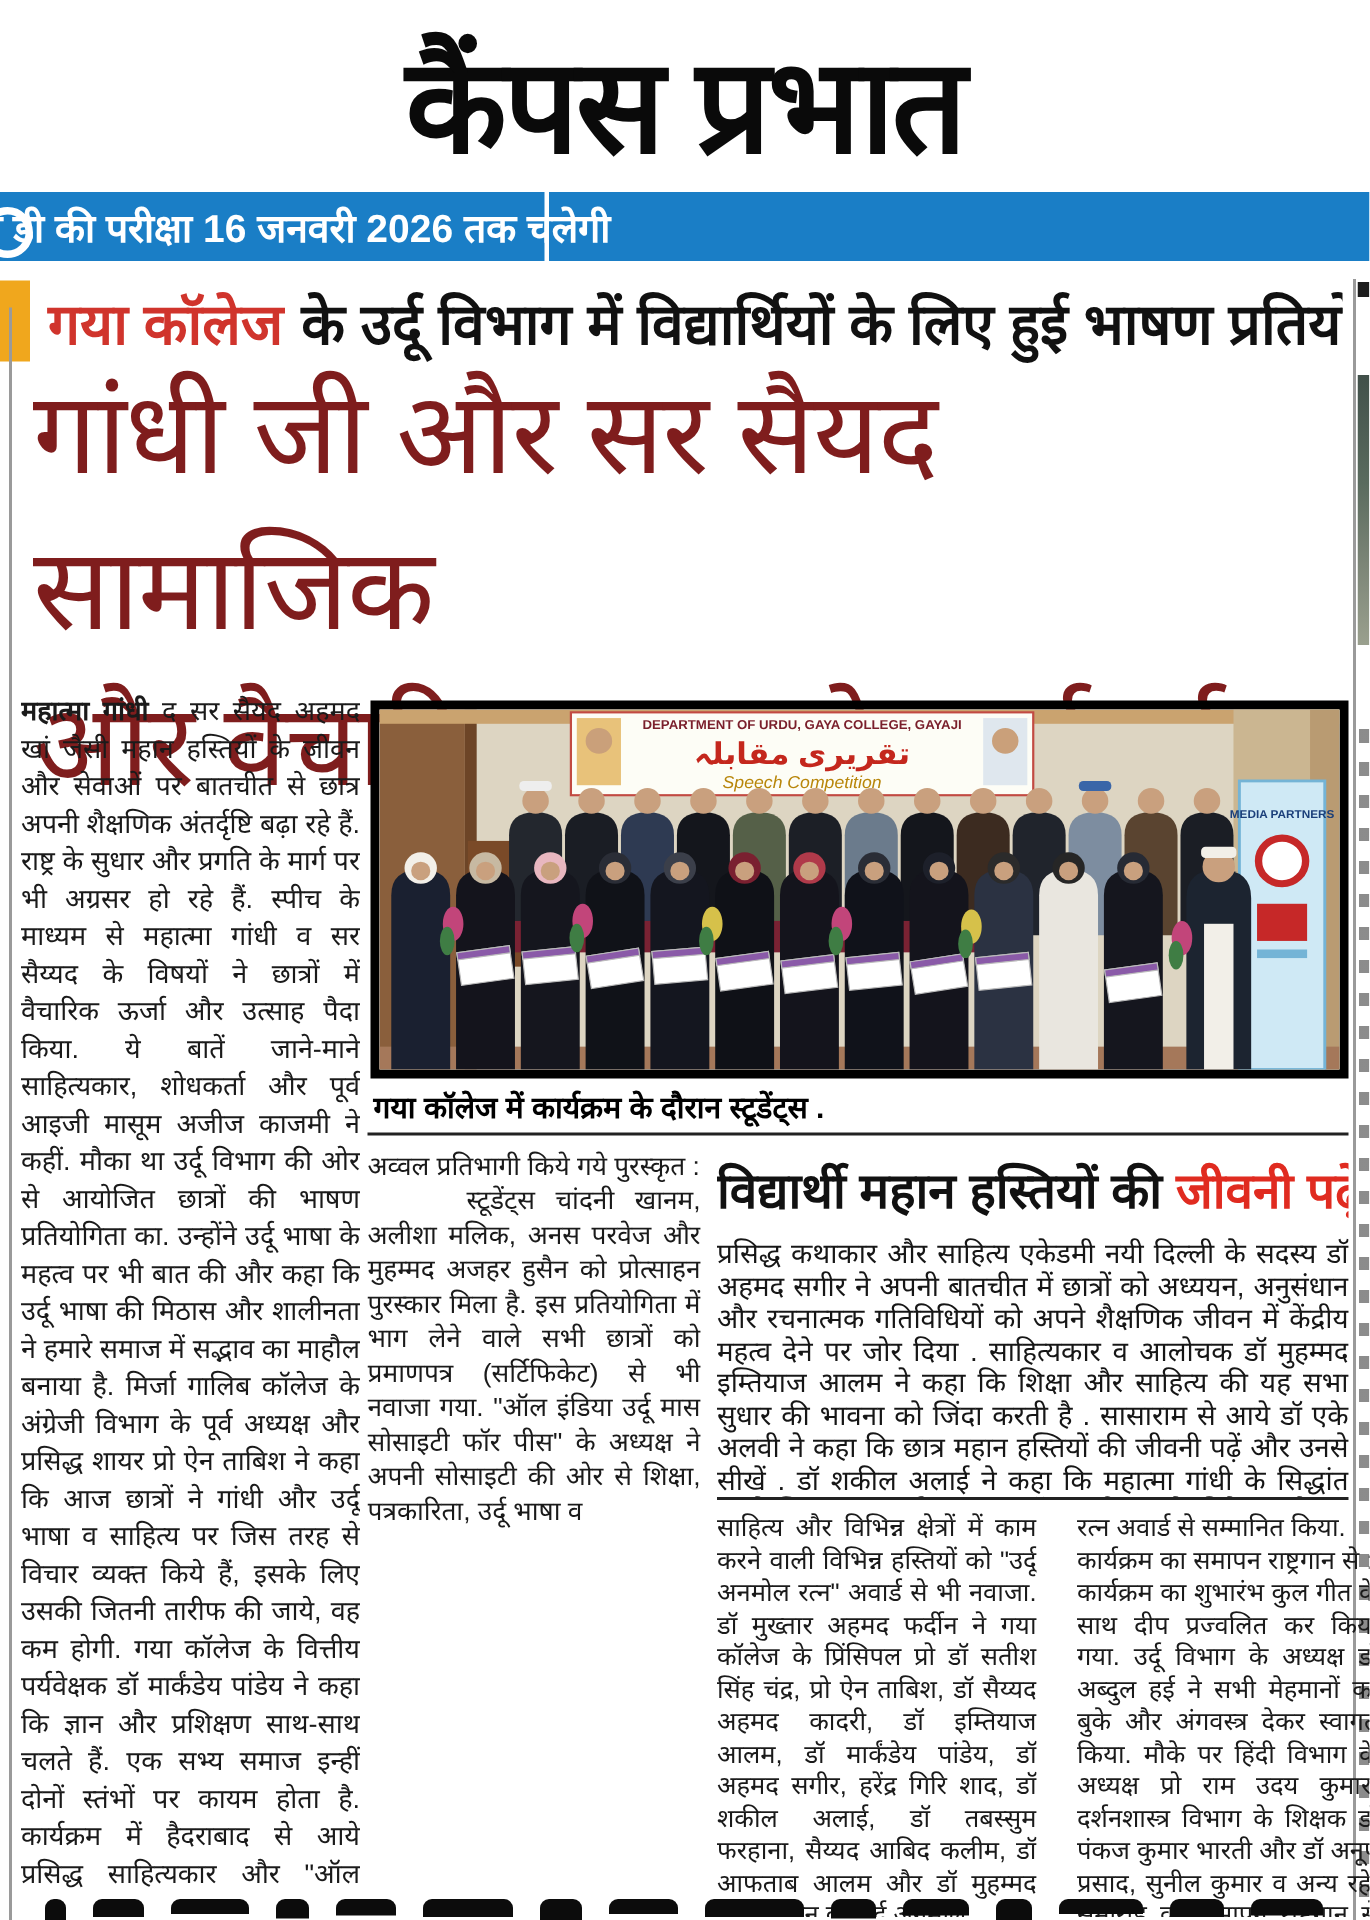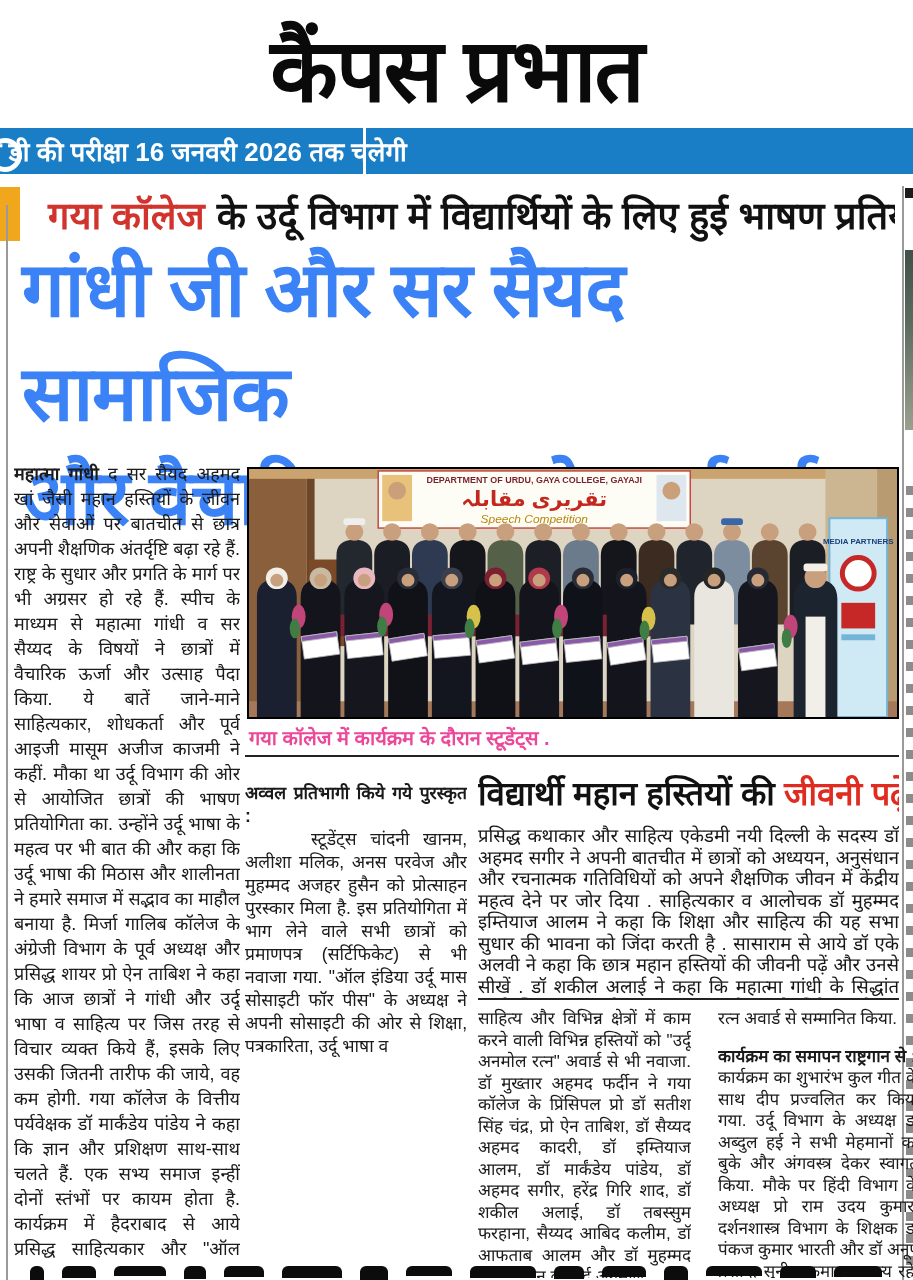--- a/index.html
+++ b/index.html
@@ -35,49 +35,49 @@
     flex:1;height:100%;display:flex;align-items:center;padding-left:14px;
     white-space:nowrap;overflow:hidden;
   }
   
   .kicker{
     position:absolute;top:186px;left:0;width:895px;height:56px;
     display:flex;align-items:center;font-size:38px;font-weight:700;
     white-space:nowrap;overflow:hidden;
   }
   .kicker-accent{width:20px;height:54px;background:#f0a71d;margin-right:12px;flex:0 0 auto;}
-  .kicker-highlight{color:#d0342c;margin-right:12px;margin-left:16px;}
+  .kicker-highlight{color:#d0342c;margin-right:12px;}
   
   .headline{
     position:absolute;top:238px;left:22px;width:880px;
-    font-size:76px;line-height:104px;font-weight:700;letter-spacing:-1px;color:#3b82f6;
+    font-size:76px;line-height:104px;font-weight:400;letter-spacing:-1px;color:#7f1d1d;
   }
   
   .rule-left{position:absolute;left:6px;top:205px;width:2px;height:1075px;background:#9a9a9a;}
   .rule-right{position:absolute;left:902px;top:186px;width:2px;height:1094px;background:#9a9a9a;}
   .right-sliver{position:absolute;left:905px;top:186px;width:8px;height:1094px;overflow:hidden;}
   .sliver-bar{position:absolute;left:0;top:2px;width:8px;height:10px;background:#1c1c1c;}
   .sliver-photo{position:absolute;left:0;top:64px;width:8px;height:180px;
     background:linear-gradient(180deg,#41504a,#5a6b5e 40%,#7c8577 70%,#9aa08e);}
   .sliver-text{position:absolute;left:1px;top:300px;width:7px;height:790px;
     background:repeating-linear-gradient(180deg,#6f6f6f 0 9px,transparent 9px 22px);opacity:.8;}
   
   .col1{position:absolute;left:14px;top:462px;width:226px;height:800px;overflow:hidden;}
   .byline{font-size:20px;font-weight:800;text-decoration:underline;text-align:center;margin:4px 0 18px 0;}
   .body-text{font-size:18px;line-height:25px;text-align:justify;color:#1a1a1a;}
   .lead-bold{font-weight:700;}
   
-  .photo{position:absolute;left:247px;top:467px;width:652px;height:252px;border:2px solid #000000;box-sizing:border-box;}
+  .photo{position:absolute;left:247px;top:467px;width:652px;height:252px;border:6px solid #000000;box-sizing:border-box;}
   .photo svg{display:block;width:100%;height:100%;}
-  .caption{position:absolute;left:249px;top:724px;width:650px;font-size:20px;font-weight:700;color:#ec4899;}
+  .caption{position:absolute;left:249px;top:724px;width:650px;font-size:20px;font-weight:700;color:#000000;}
   .hr-main{position:absolute;left:245px;top:755px;width:654px;height:2px;background:#222;}
   
   .col2{position:absolute;left:245px;top:766px;width:222px;height:512px;overflow:hidden;}
   .col2 .body-text{font-size:17.5px;line-height:23px;}
-  .subhead{font-weight:700;margin-top:16px;}
+  .subhead{font-weight:400;}
   .indent{text-indent:66px;}
   
   .boxart{position:absolute;left:478px;top:762px;width:421px;height:238px;border-bottom:2px solid #222;box-sizing:border-box;overflow:hidden;}
   .box-title{font-size:33px;font-weight:800;text-align:center;margin:8px 0 10px 0;white-space:nowrap;}
   .box-title .red{color:#e02b20;}
   .box-body{font-size:18.5px;line-height:21.5px;text-align:justify;color:#161616;}
   
   .col3{position:absolute;left:478px;top:1008px;width:213px;height:270px;overflow:hidden;}
   .col4{position:absolute;left:718px;top:1008px;width:201px;height:270px;overflow:hidden;}
   .col3 .body-text,.col4 .body-text{font-size:17px;line-height:21.5px;}

